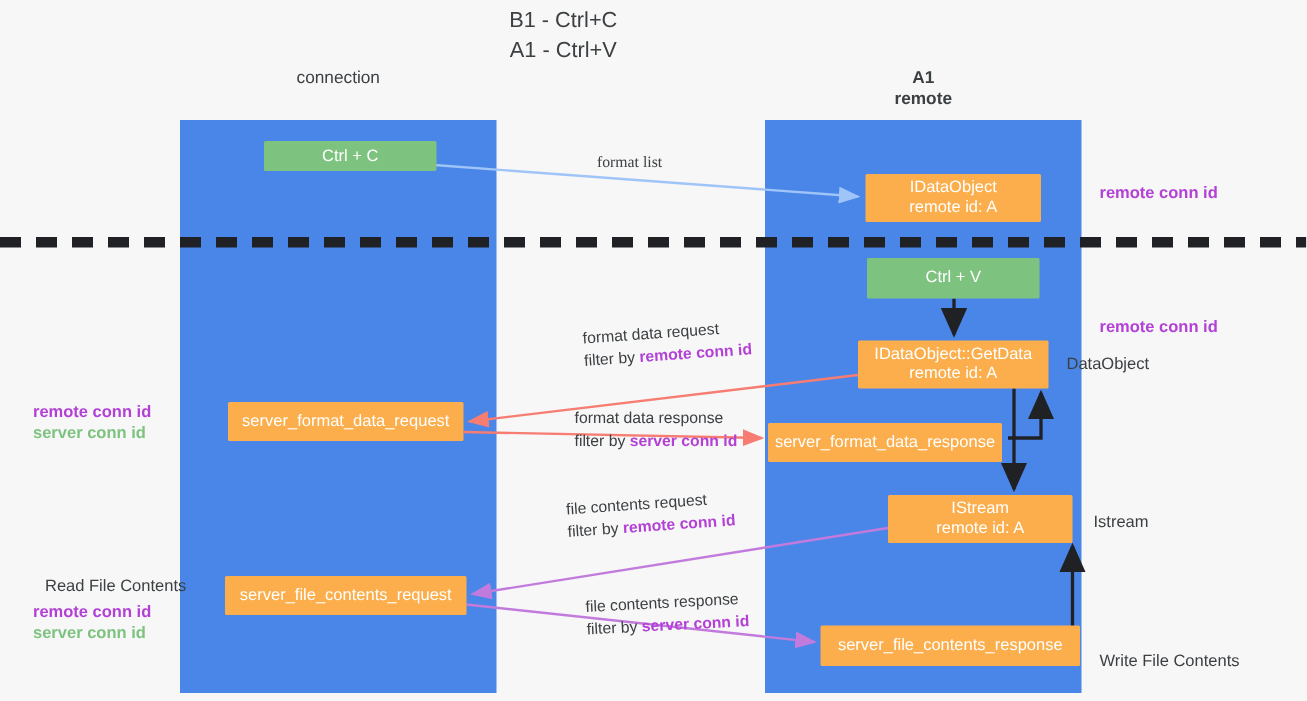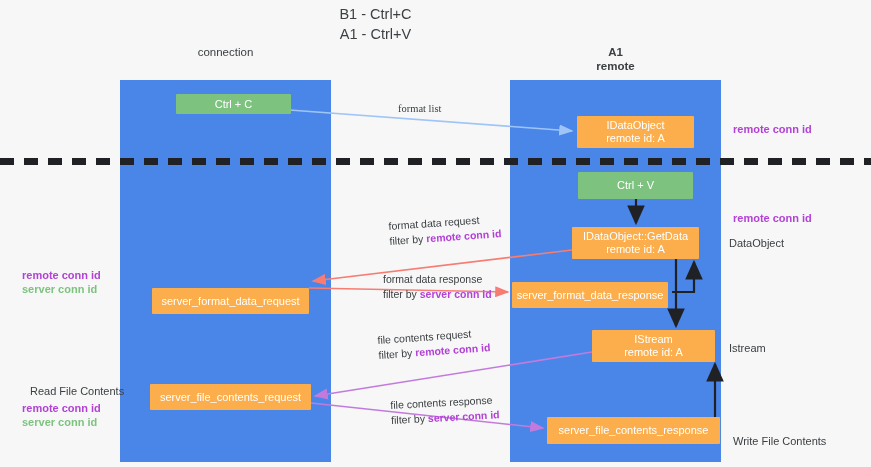--- a/index.html
+++ b/index.html
@@ -66,39 +66,39 @@
     border-radius: 1px;
   }
   .node.green  { background: #7dc37f; }
   .node.orange { background: #fbae4b; }
   .node .l2 { font-size: 11px; }
 
   #n-ctrlc   { top: 94px;  left: 176px; width: 115px; height: 20px; }
   #n-idataobject { top: 116px; left: 577px; width: 117px; height: 32px; }
   #n-ctrlv   { top: 172px; left: 578px; width: 115px; height: 27px; }
   #n-getdata { top: 227px; left: 572px; width: 127px; height: 32px; }
-  #n-sfdreq  { top: 268px; left: 152px; width: 157px; height: 26px; margin-top: 20px; }
+  #n-sfdreq  { top: 268px; left: 152px; width: 157px; height: 26px; }
   #n-sfdres  { top: 282px; left: 512px; width: 156px; height: 26px; }
   #n-istream { top: 330px; left: 592px; width: 123px; height: 32px; }
   #n-sfcreq  { top: 384px; left: 150px; width: 161px; height: 26px; }
   #n-sfcres  { top: 417px; left: 547px; width: 173px; height: 27px; }
 
   
   .ann {
     font-size: 11px;
     line-height: 14px;
     color: #3c4043;
     white-space: nowrap;
   }
   .ann .conn-remote { color: #b341d6; font-weight: bold; }
   .ann .conn-server { color: #7dc37f; font-weight: bold; }
 
   #ann-r1 { top: 122px; left: 733px; }
   #ann-r2 { top: 211px; left: 733px; }
-  #ann-r3 { top: 236px; left: 729px; }
+  #ann-r3 { top: 236px; left: 711px; }
   #ann-r4 { top: 341px; left: 729px; }
   #ann-r5 { top: 434px; left: 733px; }
 
   #ann-l1 { top: 268px; left: 22px; }
   #ann-l2 { top: 384px; left: 30px; }
   #ann-l3 { top: 401px; left: 22px; }
 
   
   .edge-label {
     font-size: 10.5px;

